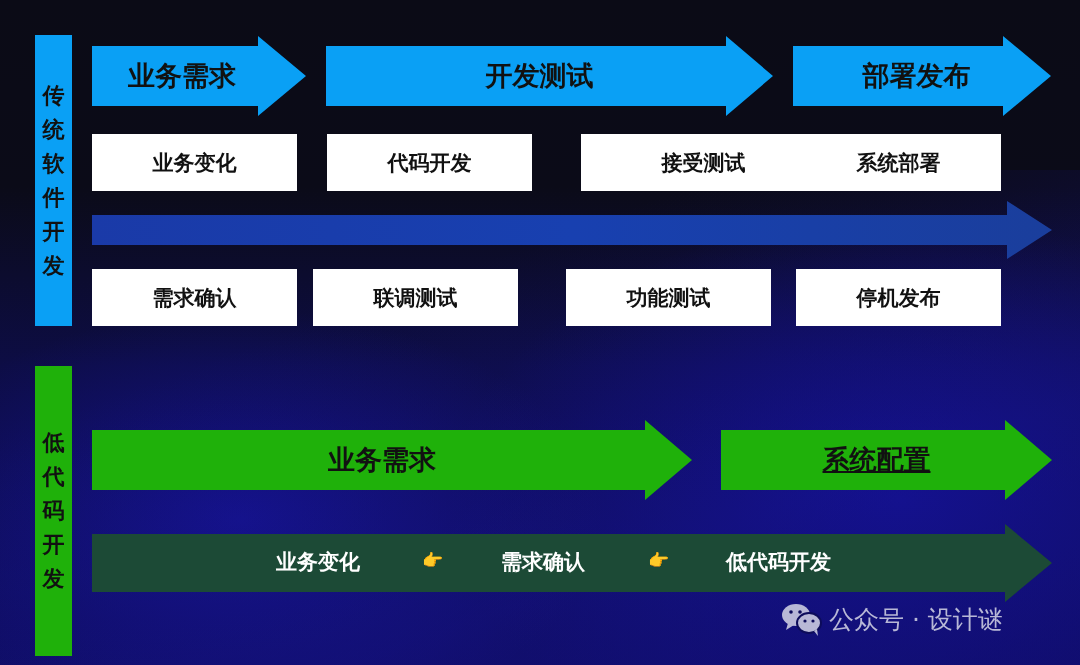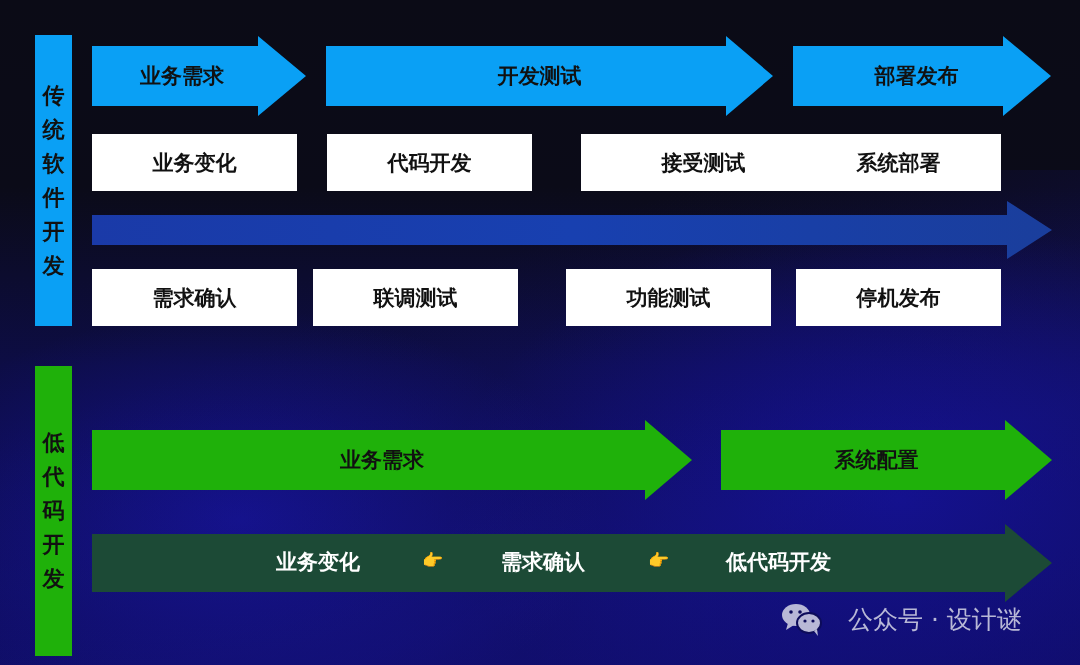--- a/index.html
+++ b/index.html
@@ -22,38 +22,38 @@
   .side {
     position:absolute; left:35px; width:37px;
     display:flex; flex-direction:column; align-items:center; justify-content:center;
     color:#111; font-size:22px; font-weight:bold; line-height:34px;
   }
   .side.blue { top:35px; height:291px; background:#0aa0f5; }
   .side.green { top:366px; height:290px; background:#1fb10a; }
   .arrow {
     position:absolute;
     display:flex; align-items:center; justify-content:center;
-    font-size:21px; font-weight:bold; color:#111;
+    font-size:27px; font-weight:bold; color:#111;
   }
   .arrow svg { position:absolute; left:0; top:0; }
   .arrow span { position:relative; }
   .box {
     position:absolute; width:205px; height:57px; background:#ffffff;
     display:flex; align-items:center; justify-content:center;
     font-size:21px; font-weight:bold; color:#111;
   }
   .lc-row {
     position:absolute; left:92px; top:524px; width:960px; height:78px;
   }
   .lc-row svg { position:absolute; left:0; top:0; }
   .lc-item { position:absolute; top:24px; color:#fff; font-size:21px; font-weight:bold; }
   .hand { position:absolute; top:26px; font-size:17px; }
   .watermark {
     position:absolute; left:780px; top:602px;
-    display:flex; align-items:center; gap:24px;
+    display:flex; align-items:center; gap:5px;
     color:#b8b8d6; font-size:25px;
   }
 </style>
 </head>
 <body>
 
 <div class="bg"></div>
 <div class="bg2"></div>
 
 <div class="side blue">
@@ -114,21 +114,21 @@
   <span>开</span>
   <span>发</span>
 </div>
 
 <div class="arrow" style="left:92px;top:420px;width:600px;height:80px;">
   <svg width="600" height="80">
       <polygon points="0,10 553,10 553,0 600,40 553,80 553,70 0,70" fill="#1fb10a"></polygon>
     </svg>
   <span style="margin-right:20px;">业务需求</span>
 </div>
-<div class="arrow" style="left:721px;top:420px;width:331px;height:80px;">
+<div class="arrow" style="left:721px;top:420px;width:331px;height:80px;text-decoration:underline;">
   <svg width="331" height="80">
       <polygon points="0,10 284,10 284,0 331,40 284,80 284,70 0,70" fill="#1fb10a"></polygon>
     </svg>
   <span style="margin-right:20px;">系统配置</span>
 </div>
 
 <div class="lc-row">
   <svg width="960" height="78">
       <polygon points="0,10 913,10 913,0 960,39 913,78 913,68 0,68" fill="#1c4a36"></polygon>
     </svg>

